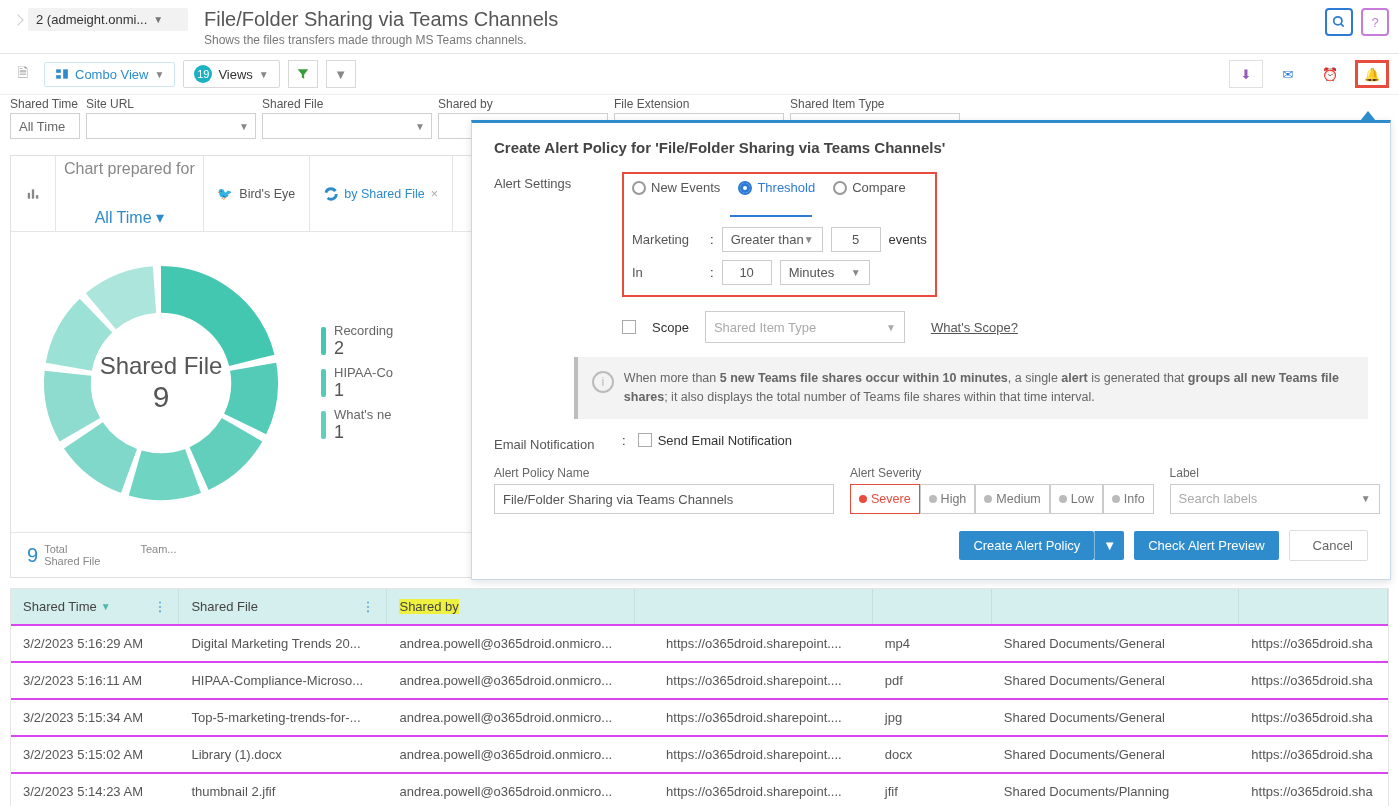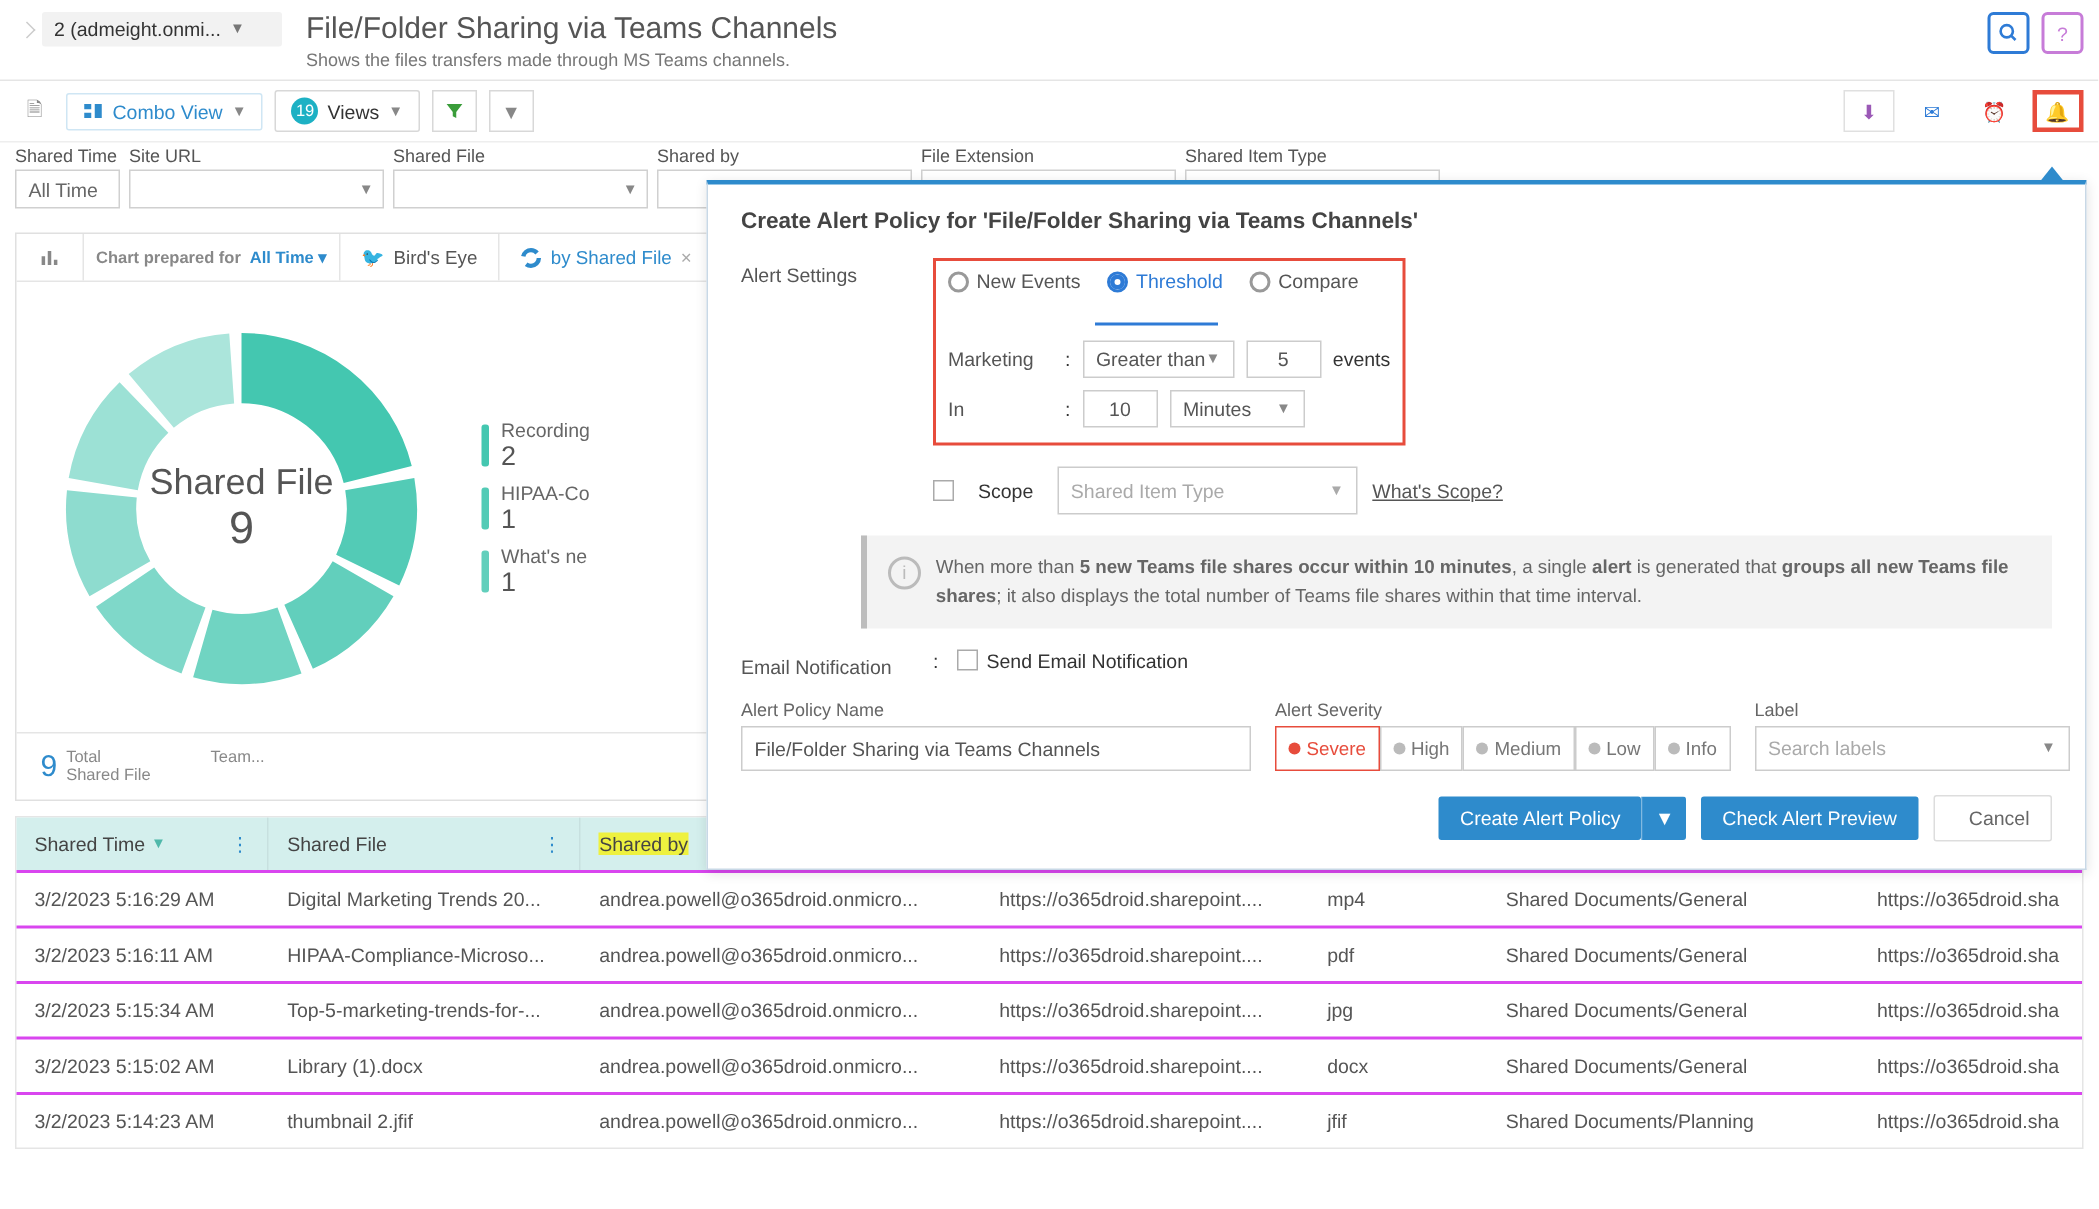--- a/index.html
+++ b/index.html
@@ -32,22 +32,22 @@
   .filter-label { font-size: 12px; color: #555; }
   .sel-box { border: 1px solid #d0d0d0; height: 26px; min-width: 170px; display: flex; align-items: center; padding: 0 8px; color: #666; cursor: pointer; position:relative; background:#fff; }
   .sel-box.small { min-width: 70px; }
   .sel-box .car { position:absolute; right:6px; font-size:10px; color:#888; }
 
   .content { display: flex; padding: 8px 10px 0; gap: 10px; }
   .chart-card { flex: 1; border: 1px solid #e0e0e0; background: #fff; }
   .card-tabs { display: flex; border-bottom: 1px solid #e5e5e5; }
   .card-tab { display: flex; align-items: center; gap: 6px; padding: 8px 14px; border-right: 1px solid #e5e5e5; cursor: pointer; font-size: 12.5px; color:#555; }
   .card-tab.active { color: #2e8bcc; font-weight:500; }
-  .chart-prep { display:flex; align-items:center; justify-content:center; font-size:11px; color:#888; padding:4px 8px;font-weight:bold; }
-  .chart-prep .at { color:#2e8bcc; }
+  .chart-prep { display:flex; flex-direction:column; align-items:center; justify-content:center; font-size:16px; color:#888; padding:4px 8px; }
+  .chart-prep .at { color:#2e8bcc;margin-top:24px; }
   .donut-row { display: flex; align-items: center; padding: 10px 20px 8px; gap: 30px; height: 300px;}
   .donut { position: relative; width: 260px; height: 260px; }
   .donut-center { position: absolute; top: 50%; left: 50%; transform: translate(-50%, -50%); text-align: center; }
   .donut-center .ttl { font-size: 24px; color: #555; }
   .donut-center .num { font-size: 30px; color: #555; }
   .legend .row { display: flex; align-items: center; gap: 8px; margin: 6px 0; color:#666; }
   .legend .bar { width: 5px; height: 28px; border-radius:2px; }
   .legend .name { font-size:13px; }
   .legend .cnt { font-size:18px; color:#555; }
   .card-footer { display: flex; border-top: 1px solid #e5e5e5; padding: 10px 16px; gap: 40px; }
@@ -75,21 +75,21 @@
   .radio { display:flex; align-items:center; gap:5px; cursor:pointer; font-size:13px; color:#555; }
   .radio .dot{width:14px;height:14px;border:2px solid #999;border-radius:50%;}
   .radio.sel .dot{border-color:#2e7bd6; box-shadow: inset 0 0 0 3px #2e7bd6;}
   .radio.sel{color:#2e7bd6;}
   .inline-ctrl{display:flex;align-items:center;gap:8px;margin-top:8px;}
   .inline-ctrl .lbl{width:70px;font-size:13px;color:#555;}
   .mini-sel{border:1px solid #ccc;padding:4px 8px;min-width:90px;display:flex;align-items:center;justify-content:space-between;cursor:pointer;font-size:13px;color:#555;}
   .mini-input{border:1px solid #ccc;padding:4px 8px;width:50px;text-align:center;font-size:13px;color:#555;}
   .scope-row{display:flex;align-items:center;gap:10px;}
   .scope-input{border:1px solid #ccc;min-width:200px;height:32px;display:flex;align-items:center;padding:0 8px;color:#aaa;position:relative;}
-  .scope-link{color:#555;text-decoration:underline;cursor:pointer;font-size:13px;}
+  .scope-link{color:#555;text-decoration:underline;cursor:pointer;font-size:13px;margin-left:16px;}
   .info-box{border-left:4px solid #bdbdbd;background:#f3f3f3;padding:12px 14px;color:#666;font-size:12.5px;line-height:1.5;display:flex;gap:10px;}
   .info-ico{width:22px;height:22px;border:2px solid #bbb;border-radius:50%;display:flex;align-items:center;justify-content:center;color:#bbb;margin-top:2px;flex-shrink:0;}
   .policy-section{display:flex;gap:16px;margin-top:14px;align-items:flex-end;}
   .p-col{display:flex;flex-direction:column;gap:4px;}
   .p-col .pl{font-size:12px;color:#666;}
   .p-input{border:1px solid #ccc;height:30px;width:340px;padding:0 8px;font-size:13px;color:#555;}
   .sev-group{display:flex;}
   .sev{border:1px solid #ccc;height:30px;display:flex;align-items:center;gap:4px;padding:0 8px;font-size:12.5px;color:#777;cursor:pointer;}
   .sev .d{width:8px;height:8px;border-radius:50%;background:#bbb;}
   .sev.active{border-color:#e74c3c;color:#e74c3c;}

